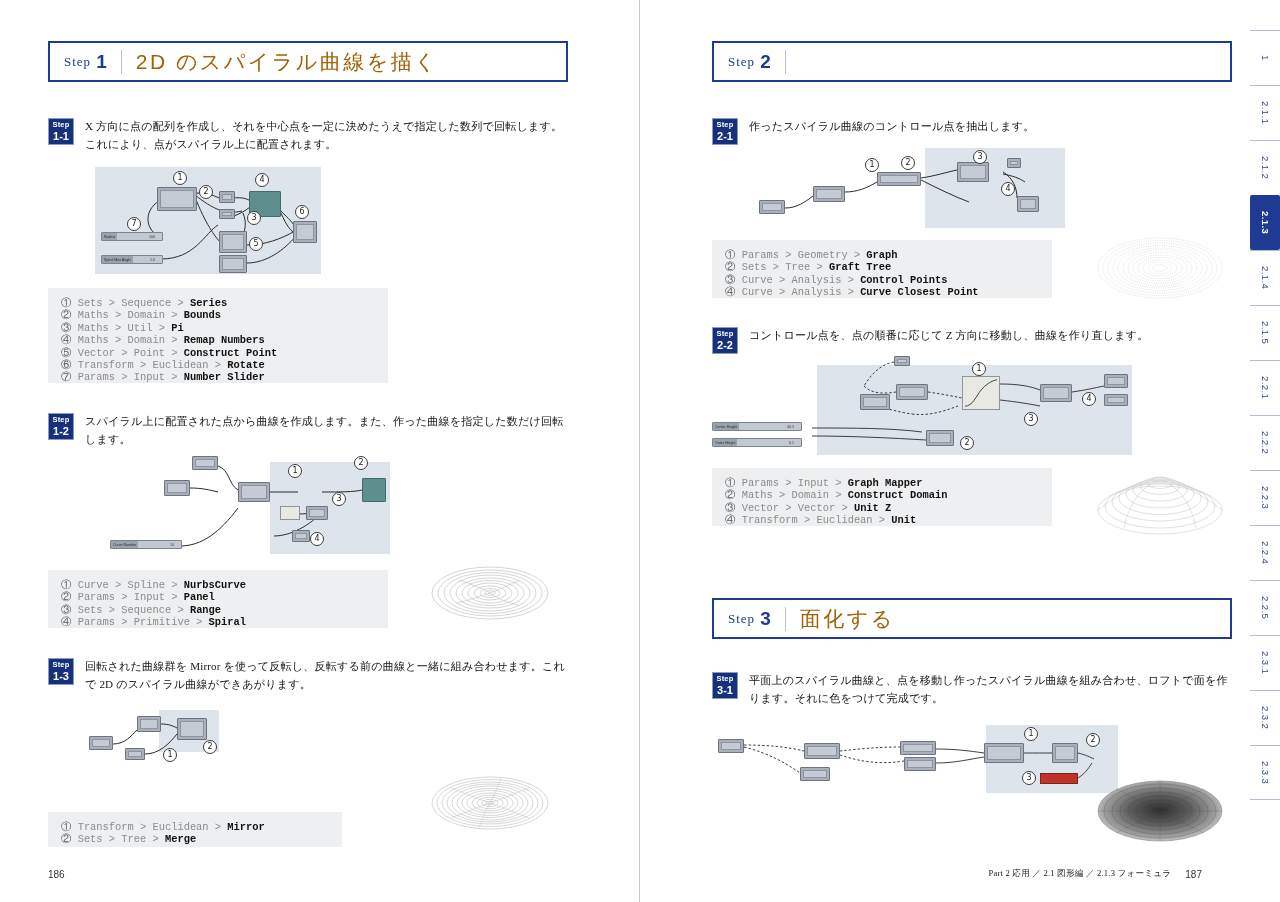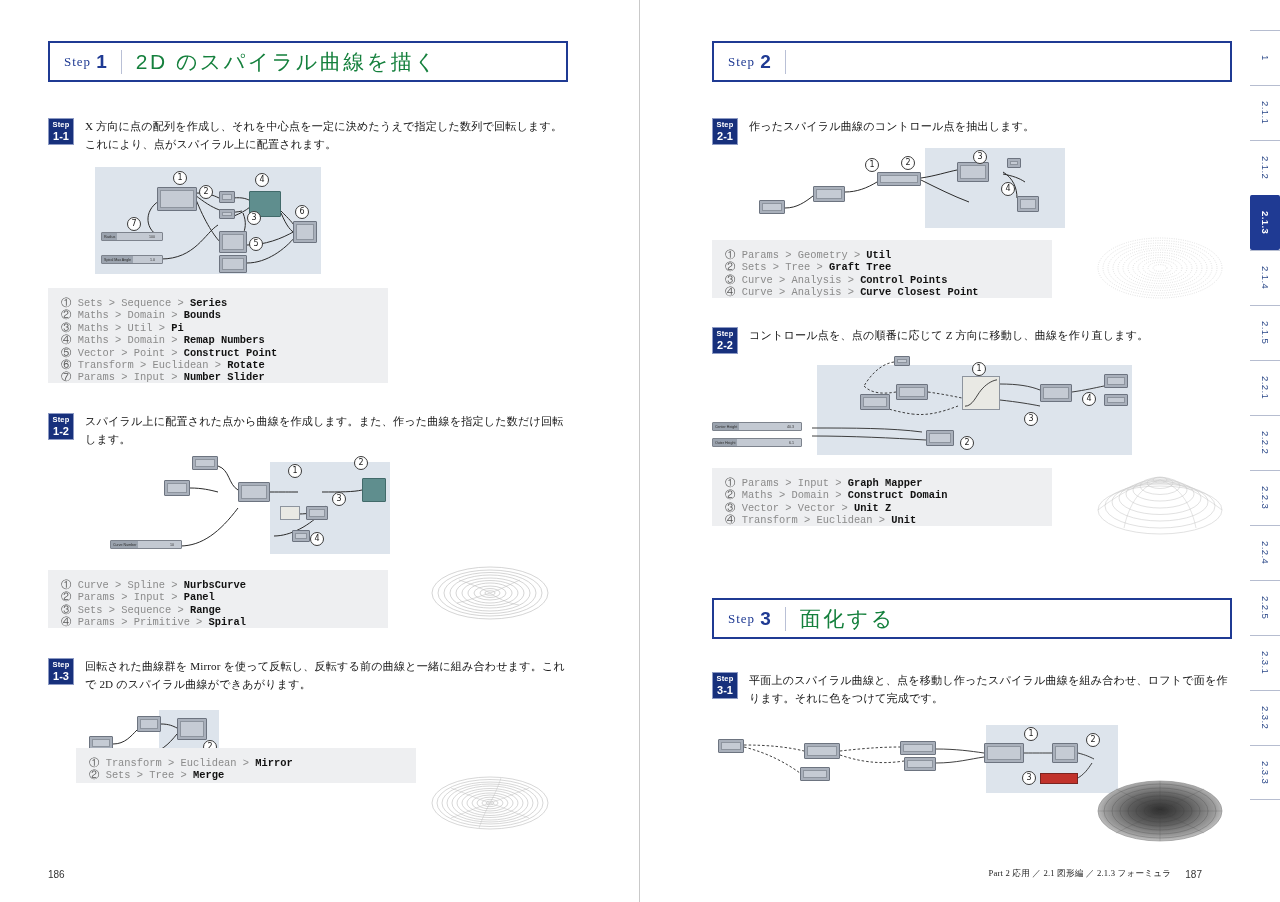--- a/index.html
+++ b/index.html
@@ -24,21 +24,21 @@
     font-family:"Liberation Serif","DejaVu Serif",serif;
   }
   .step-header .sh-num{
     font-size:19px;color:#1f3a93;font-weight:bold;margin-left:5px;
     font-family:"Liberation Sans",sans-serif;
   }
   .step-header .sh-divider{
     width:1px;height:24px;background:#b9c0d6;margin:0 14px;
   }
   .step-header .sh-title{
-    font-size:21px;color:#15803d;letter-spacing:2.5px;
+    font-size:21px;color:#a16207;letter-spacing:2.5px;
     font-family:"Liberation Sans","DejaVu Sans",sans-serif;
   }
 
   
   .substep{position:absolute;display:flex;align-items:flex-start;}
   .badge{
     width:26px;height:27px;flex:0 0 26px;background:#17307c;
     border:1px solid #8d9ac4;box-sizing:border-box;
     display:flex;flex-direction:column;align-items:center;justify-content:center;
     color:#fff;line-height:1;margin-right:11px;
@@ -403,21 +403,21 @@
         <path d="M65,45 C78,41 92,34 104,30"></path>
         <path d="M65,45 C78,49 92,56 104,60"></path>
         <path d="M65,45 C52,49 38,56 26,60"></path>
         <path d="M65,45 C52,41 38,34 26,30"></path>
         <path d="M65,45 C70,36 74,26 76,20"></path>
         <path d="M65,45 C60,54 56,64 54,70"></path>
       </g>
     </svg>
   </div>
 
-  <div class="codebox" style="left:48px;top:748px;width:340px;height:35px;margin-left:28px;">
+  <div class="codebox" style="left:48px;top:812px;width:294px;height:35px;">
     <div class="cline"><span class="num">①</span> <span>Transform &gt; Euclidean &gt; </span><b>Mirror</b></div>
     <div class="cline"><span class="num">②</span> <span>Sets &gt; Tree &gt; </span><b>Merge</b></div>
   </div>
 
   <div class="folio folio-left">186</div>
 </div>
 
 <div class="page page-right">
 
   <div class="step-header" style="left:72px;top:41px;width:520px;">
@@ -483,21 +483,21 @@
         <ellipse cx="70" cy="50" rx="27" ry="13"></ellipse>
         <ellipse cx="70" cy="50" rx="22" ry="10.5"></ellipse>
         <ellipse cx="70" cy="50" rx="17" ry="8"></ellipse>
         <ellipse cx="70" cy="50" rx="12" ry="5.8"></ellipse>
         <ellipse cx="70" cy="50" rx="7" ry="3.4"></ellipse>
       </g>
     </svg>
   </div>
 
   <div class="codebox" style="left:72px;top:240px;width:340px;height:58px;">
-    <div class="cline"><span class="num">①</span> <span>Params &gt; Geometry &gt; </span><b>Util</b></div>
+    <div class="cline"><span class="num">①</span> <span>Params &gt; Geometry &gt; </span><b>Graph</b></div>
     <div class="cline"><span class="num">②</span> <span>Sets &gt; Tree &gt; </span><b>Graft Tree</b></div>
     <div class="cline"><span class="num">③</span> <span>Curve &gt; Analysis &gt; </span><b>Control Points</b></div>
     <div class="cline"><span class="num">④</span> <span>Curve &gt; Analysis &gt; </span><b>Curve Closest Point</b></div>
   </div>
 
   <div class="substep" style="left:72px;top:327px;width:520px;">
     <div class="badge">
       <span class="b-step">Step</span>
       <span class="b-num">2-2</span>
     </div>

